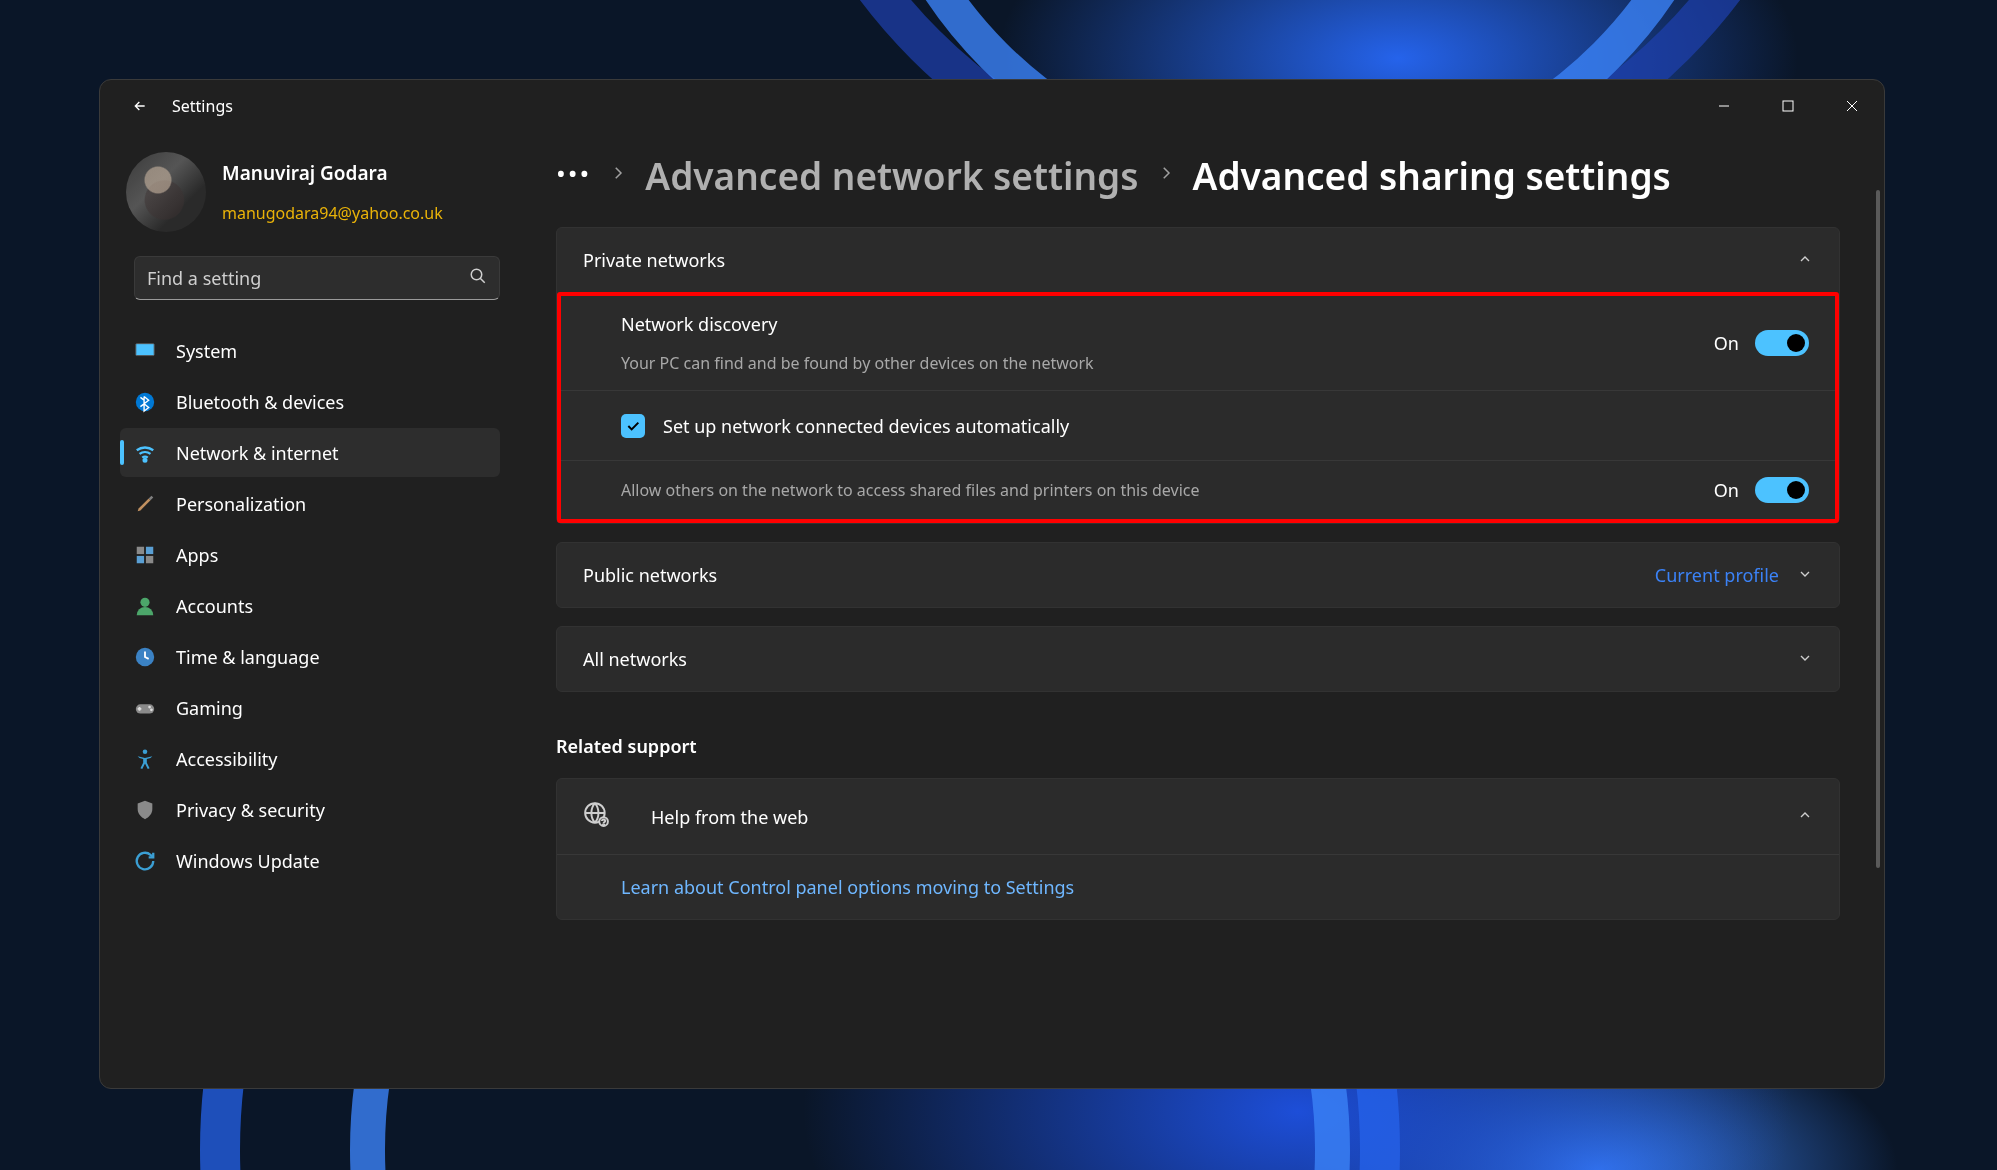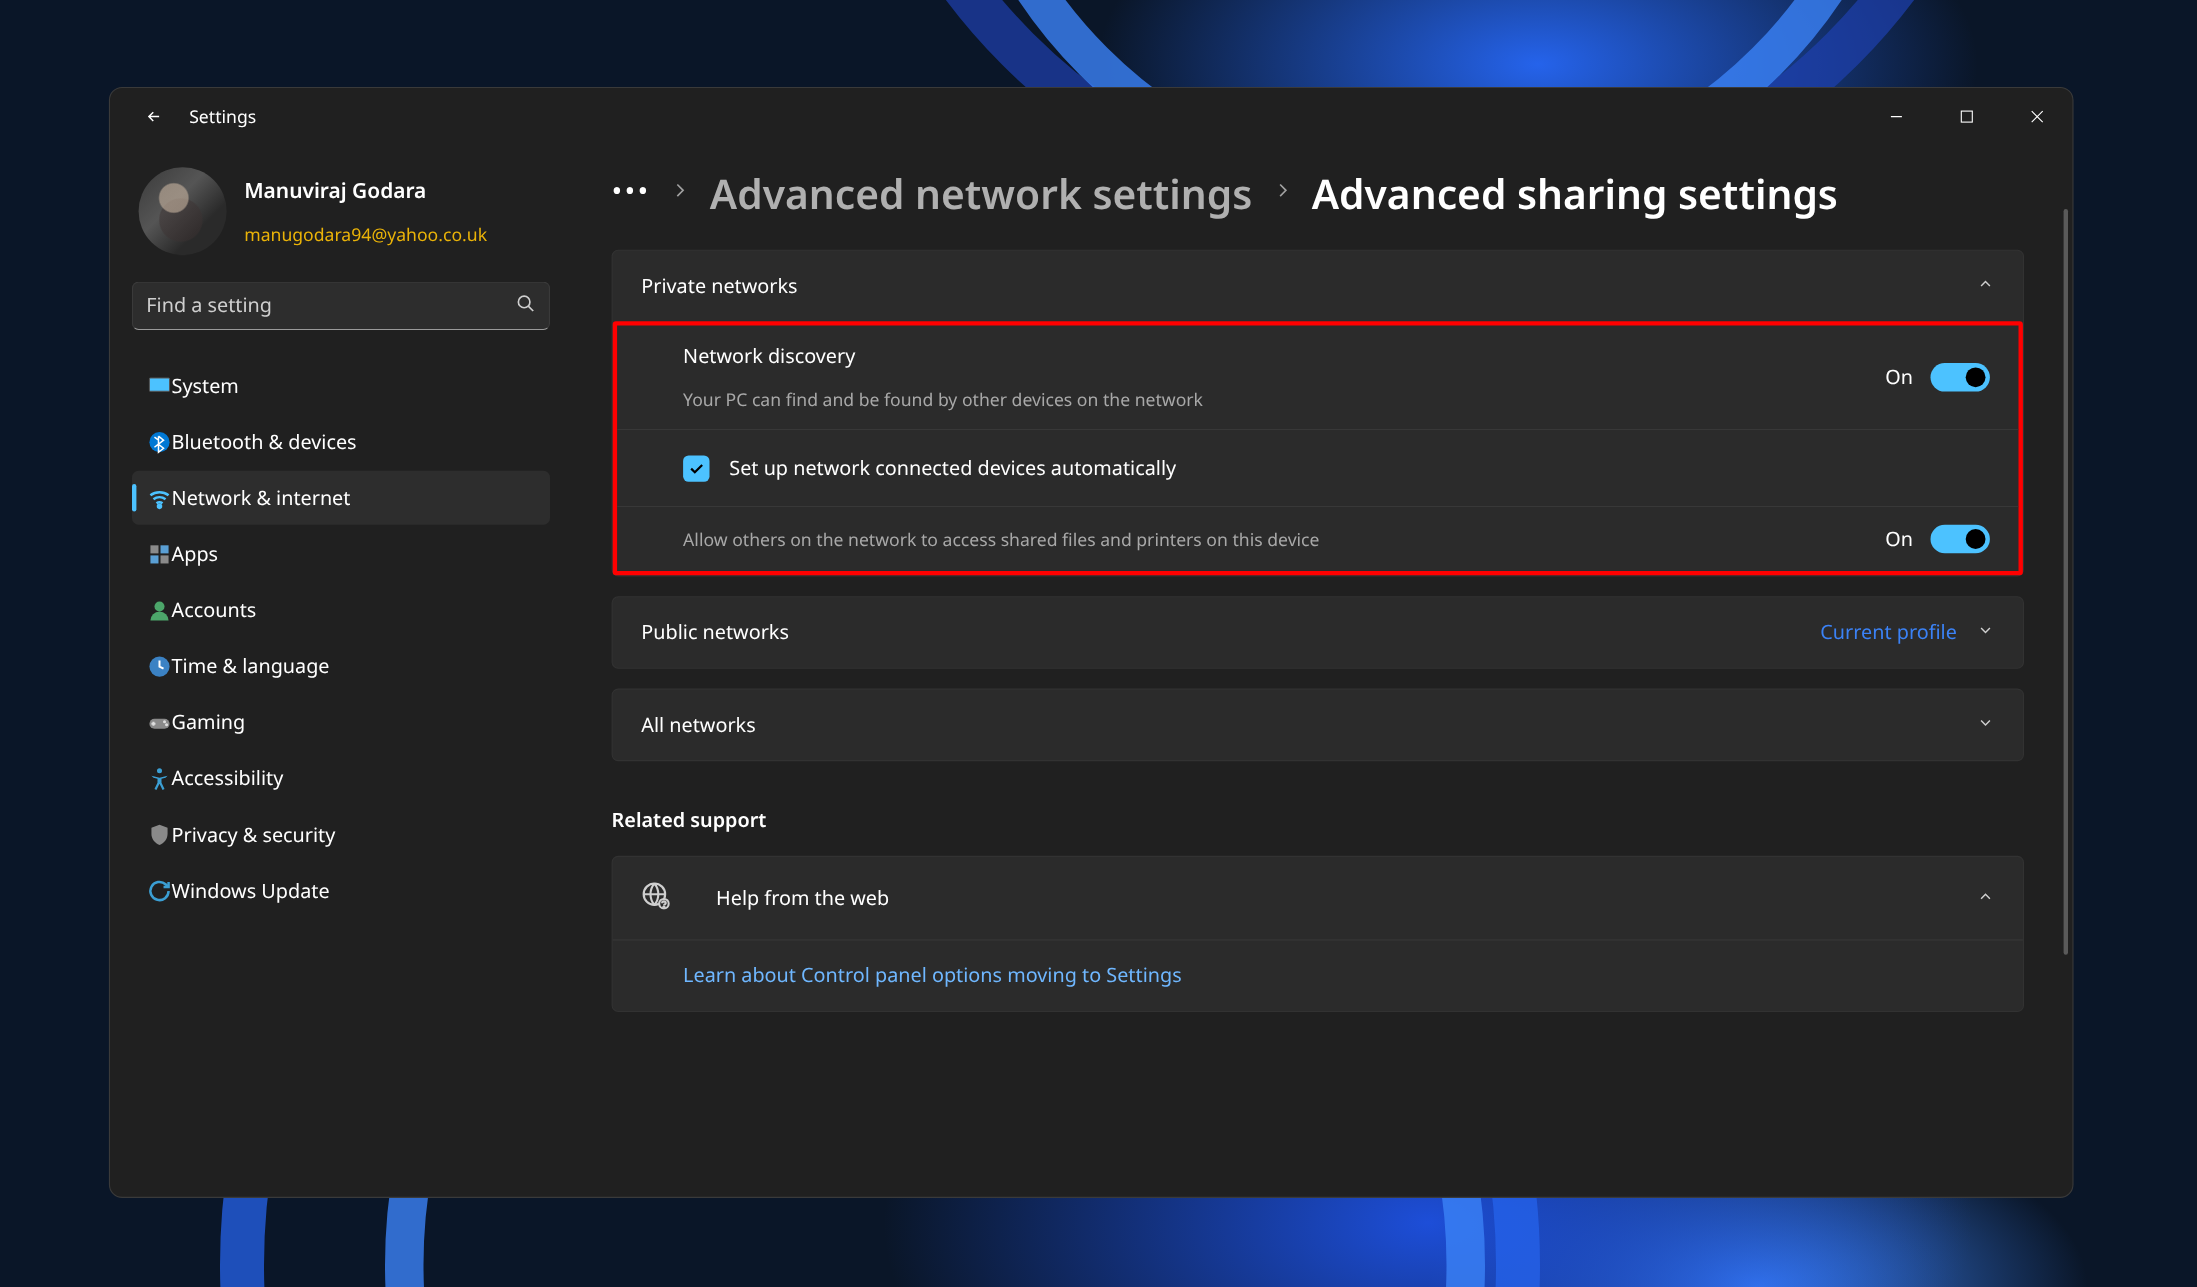--- a/index.html
+++ b/index.html
@@ -70,32 +70,33 @@
   .uemail { font-size:16px; color:#eab308; margin-top:16px;text-align:center;}
   .searchbox {
     margin-top: 6px;
     height: 44px;
     background:#2d2d2d;
     border:1px solid #3a3a3a;
     border-bottom:1px solid #9a9a9a;
     border-radius:6px;
     display:flex; align-items:center;
     padding: 0 12px;
+    margin-left: 14px;
   }
   .searchbox input {
     flex:1; background:transparent; border:none; outline:none;
     color:#cfcfcf; font-size:18px;
   }
   .searchbox input::placeholder{ color:#cfcfcf; }
   .search-icon { color:#cfcfcf; }
   .search-icon svg{width:18px;height:18px;}
 
   .navlist { margin-top: 26px; display:flex; flex-direction:column; gap:2px;}
   .navitem {
-    height:49px; display:flex; align-items:center; 
+    height:49px; display:flex; align-items:center; gap:20px;
     padding-left: 14px; border-radius:6px; font-size:18px; color:#ffffff;
     position:relative;
   }
   .navitem.active { background:#2d2d2d; }
   .navitem.active::before {
     content:""; position:absolute; left:0; top:12px; bottom:12px; width:4px;
     background:#4cc2ff; border-radius:3px;
   }
   .nav-icon { width:22px; height:22px; display:flex; align-items:center; justify-content:center; flex-shrink:0;}
   .nav-icon svg { width:22px; height:22px; }
@@ -249,20 +250,29 @@
           <span>Bluetooth &amp; devices</span>
         </div>
         <div class="navitem active">
           <span class="nav-icon">
               <svg viewBox="0 0 24 24" fill="none" stroke="#4cc2ff" stroke-width="2.5">
                 <path d="M3 9a15 15 0 0118 0M6 13a10 10 0 0112 0M9 17a5 5 0 016 0"></path>
                 <circle cx="12" cy="20" r="1.5" fill="#4cc2ff"></circle>
               </svg>
             </span>
           <span>Network &amp; internet</span>
+        </div>
+        <div class="navitem">
+          <span class="nav-icon">
+              <svg viewBox="0 0 24 24">
+                <path d="M4 20l3-1 11-11-2-2L5 17l-1 3z" fill="#c09060"></path>
+                <path d="M16 6l2 2 3-3-2-2-3 3z" fill="#808080"></path>
+              </svg>
+            </span>
+          <span>Personalization</span>
         </div>
         <div class="navitem">
           <span class="nav-icon">
               <svg viewBox="0 0 24 24">
                 <rect x="3" y="3" width="8" height="8" fill="#8a8a8a"></rect>
                 <rect x="13" y="3" width="8" height="8" fill="#5a9fd4"></rect>
                 <rect x="3" y="13" width="8" height="8" fill="#5a9fd4"></rect>
                 <rect x="13" y="13" width="8" height="8" fill="#8a8a8a"></rect>
               </svg>
             </span>

